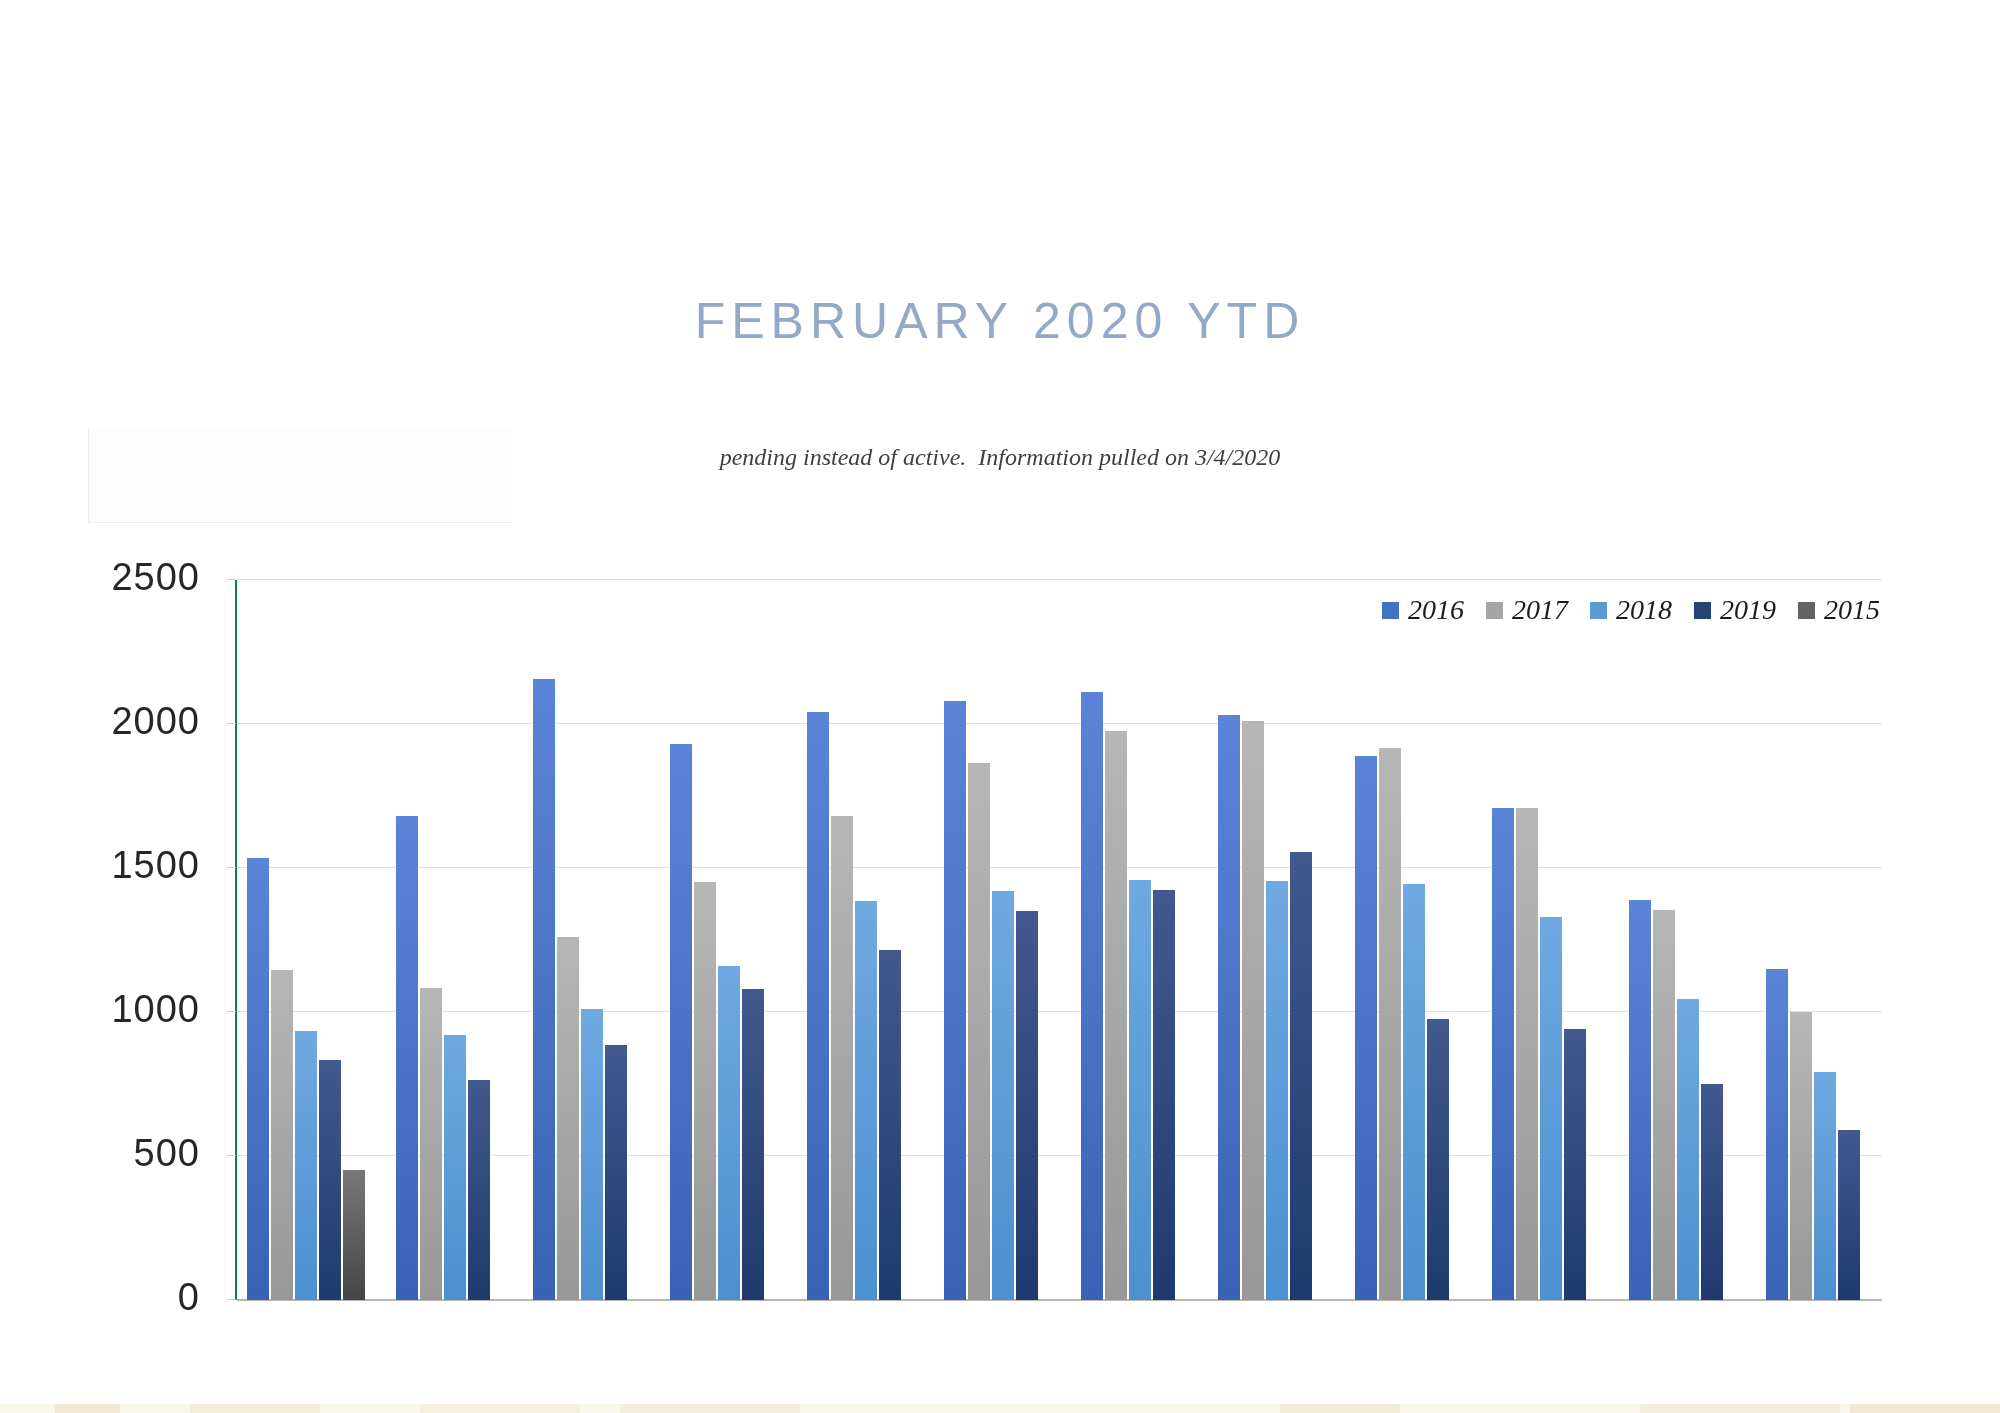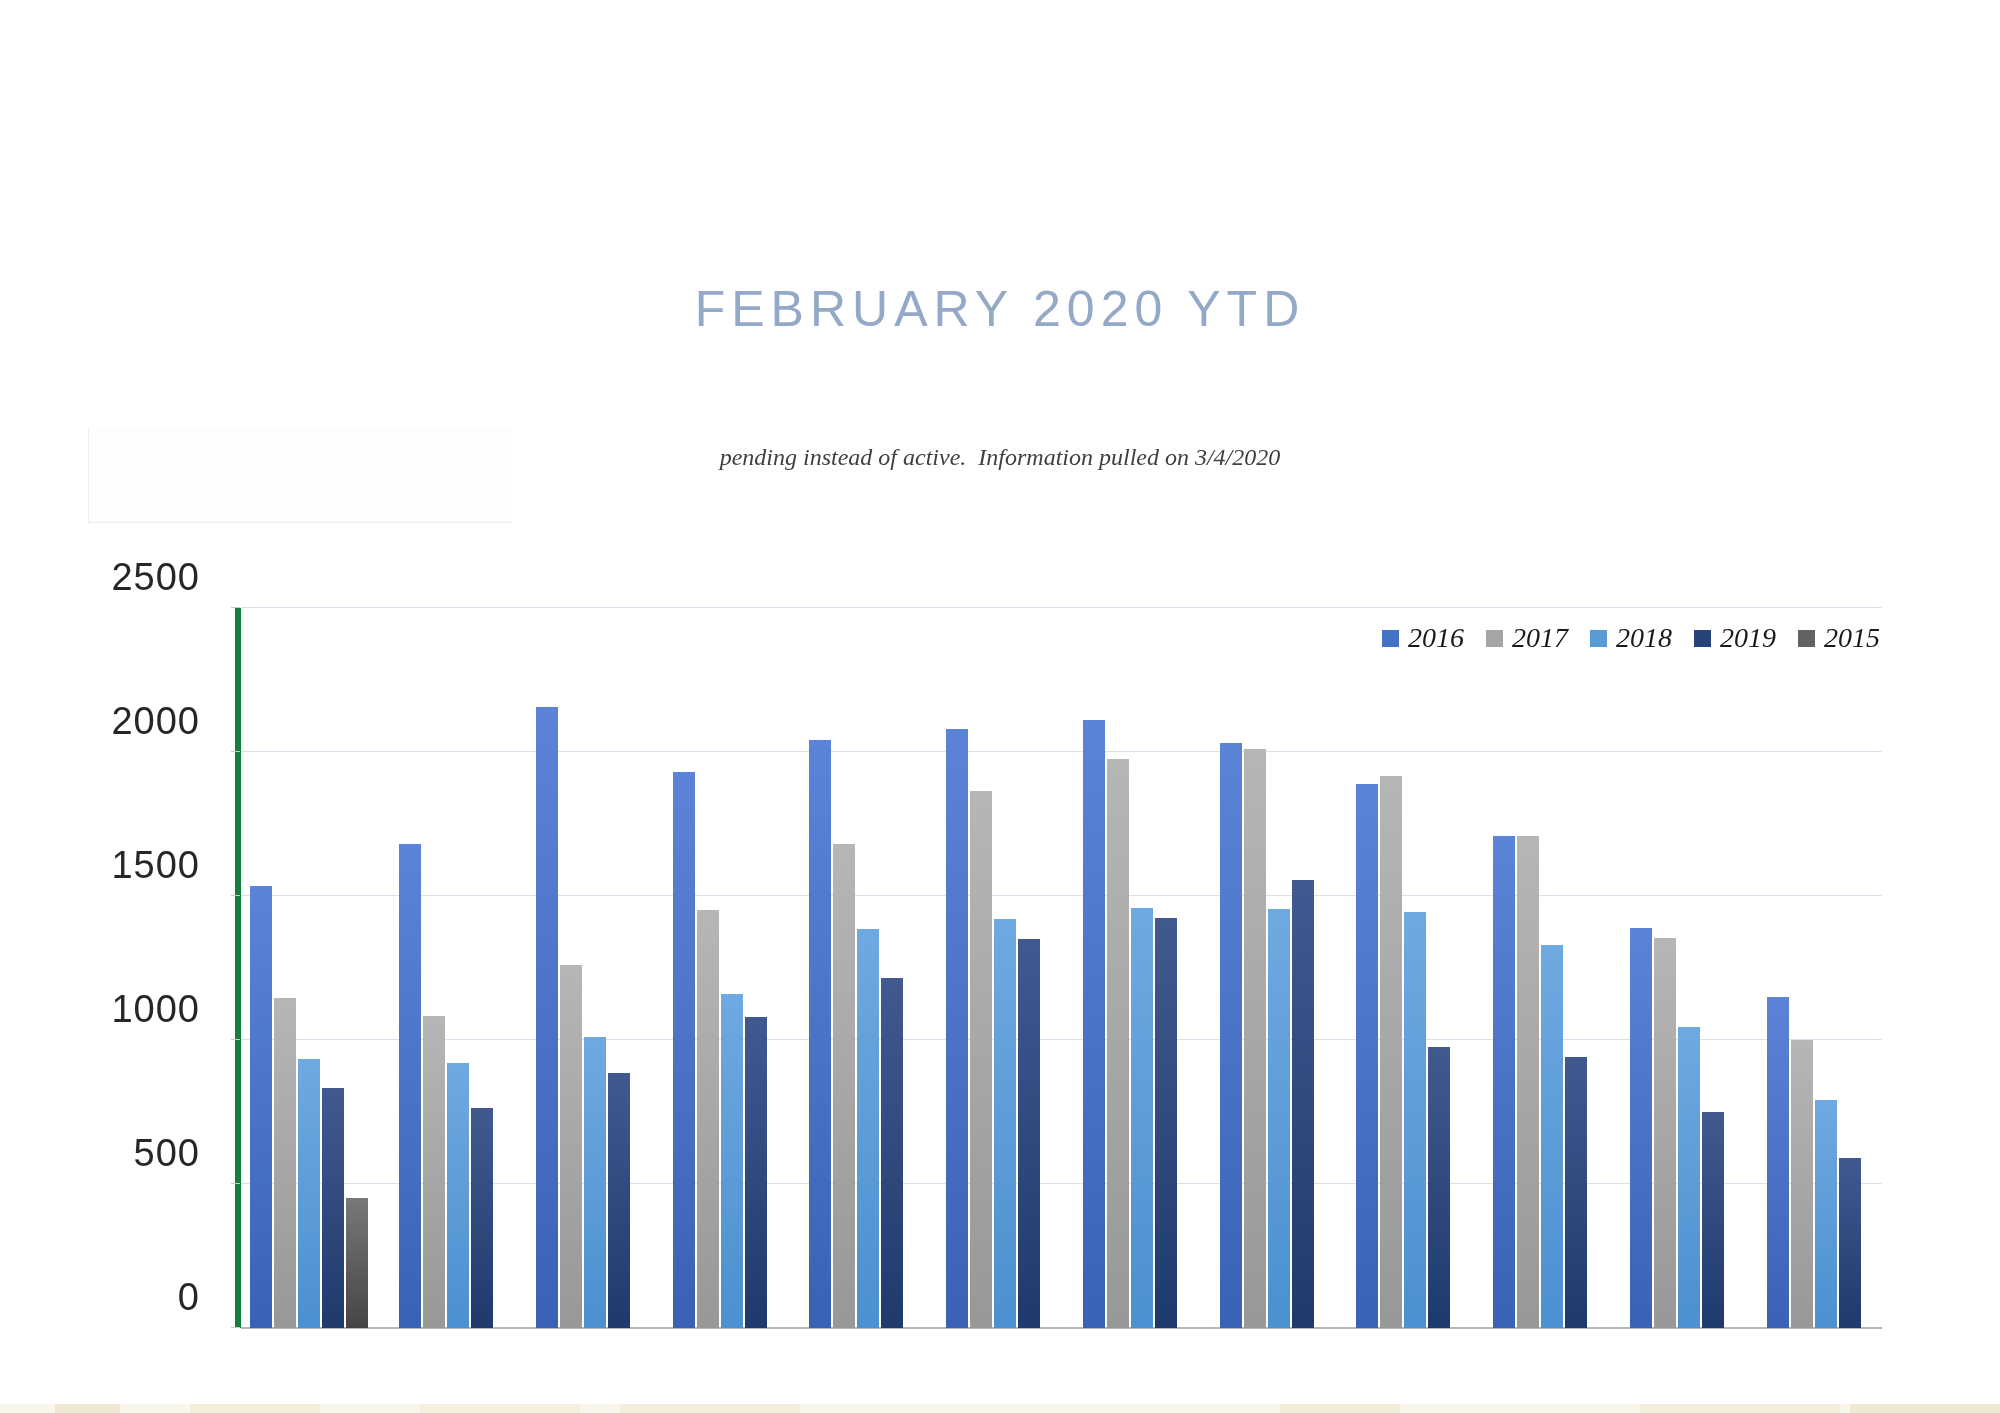--- a/index.html
+++ b/index.html
@@ -11,21 +11,21 @@
   }
   .title-wrap { position:absolute; top:138px; left:0; width:100%; text-align:center; }
   .page-title {
     font-size:72px; font-weight:400; letter-spacing:1px;
     color:#1f3864; line-height:1.05;
   }
   .title-underline {
     width:985px; height:2px; background:#1f3864; margin:14px auto 0 auto;
   }
   .subtitle {
-    position:absolute; top:280px; left:0; width:100%; text-align:center;
+    position:absolute; top:292px; left:0; width:100%; text-align:center;
     font-size:50px; font-weight:400; letter-spacing:6px; color:#93a9c7;
   }
   .location {
     position:absolute; top:382px; left:0; width:100%; text-align:center;
     font-size:31px; font-weight:400; letter-spacing:2px; color:#3b3b3b;
   }
   .note {
     position:absolute; top:440px; left:0; width:100%; text-align:center;
     font-family:"Liberation Serif", serif; font-style:italic;
     font-size:24px; color:#3f3f3f; line-height:1.45;
@@ -35,22 +35,22 @@
   
   .artifact-box {
     position:absolute; left:88px; top:428px; width:424px; height:95px;
     border-left:1px solid #ededed; border-bottom:1px solid #ededed;
     background:rgba(0,0,0,0.008);
   }
 
   
   .chart { position:absolute; left:0; top:0; width:2000px; height:1413px; }
   .plot {
-    position:absolute; left:235px; top:608px; width:1647px; height:720px;
-    border-left:6px solid #15803d;
+    position:absolute; left:235px; top:580px; width:1647px; height:720px;
+    border-left:2px solid #15803d;
   }
   .gridline {
     position:absolute; left:0; width:100%; height:1px; background:#dcdfec;
   }
   .gridline.zero { background:#b7b7b7; height:2px; }
   .tick {
     position:absolute; left:-10px; width:9px; height:1px; background:#c9c9c9;
   }
   .ylabel {
     position:absolute; text-align:right; width:170px; 

